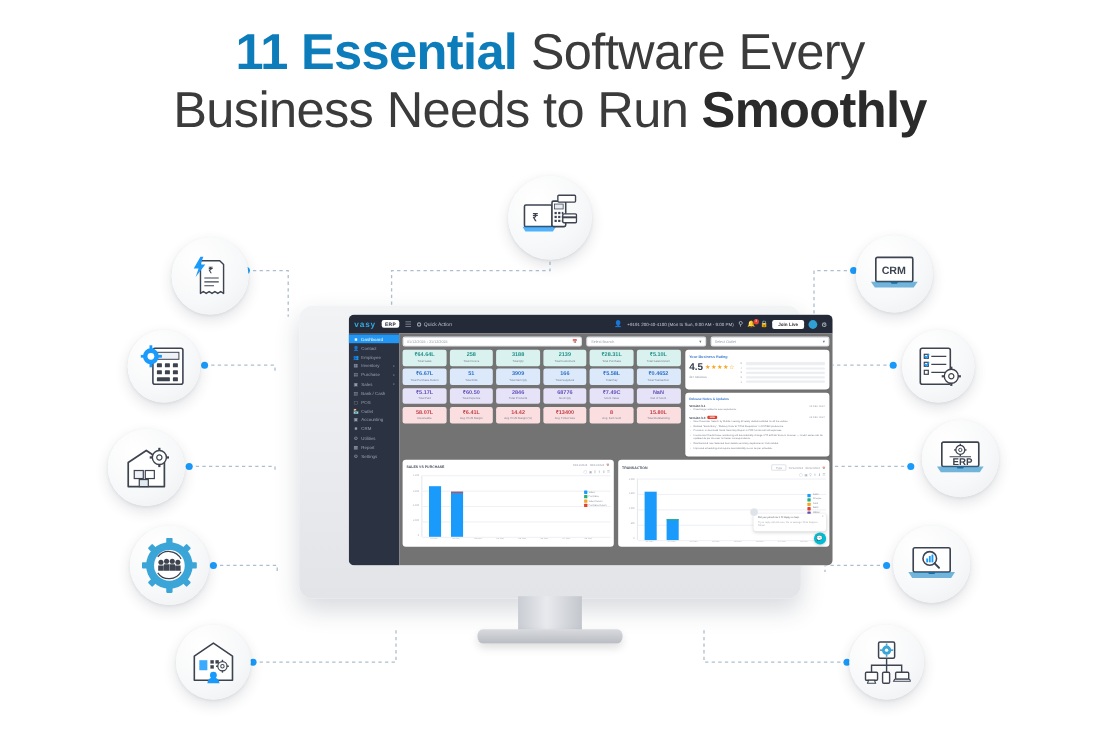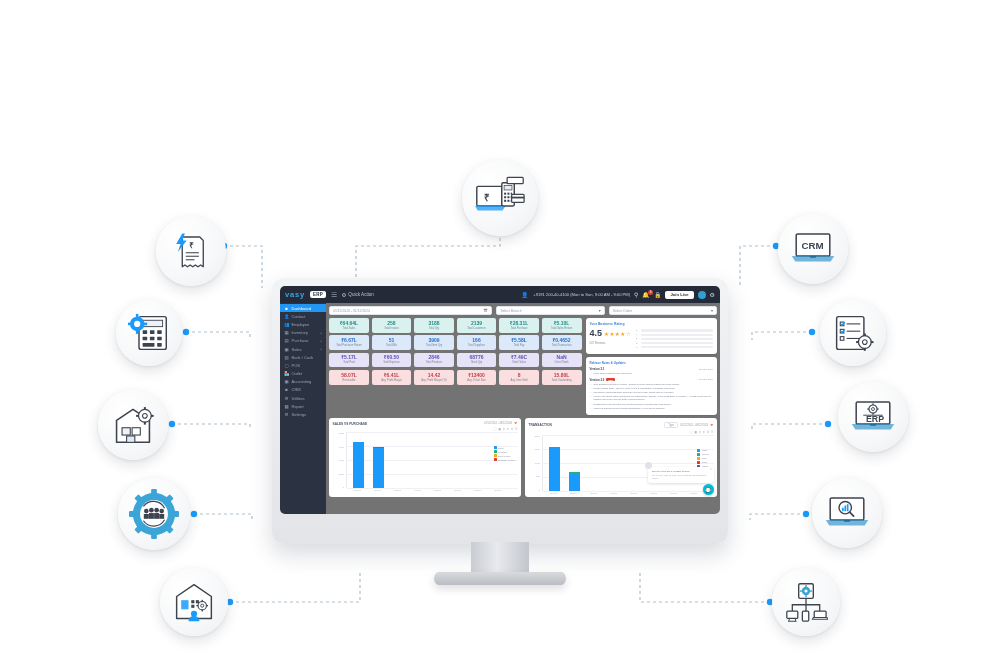--- a/index.html
+++ b/index.html
@@ -25,21 +25,21 @@
   .monitor { position: absolute; left: 272px; top: 278px; width: 456px; height: 290px; }
   .bezel {
     position: absolute; left: 0; top: 0; width: 456px; height: 266px;
     background: linear-gradient(180deg,#f2f3f5 0%, #e2e4e8 100%);
     border-radius: 12px;
     box-shadow: 0 10px 22px rgba(40,50,70,0.18);
     padding: 8px 8px 30px 8px;
   }
   .screen {
     position: relative; width: 100%; height: 228px;
-    background: #f4f5f8; border-radius: 5px; overflow: hidden;
+    background: #f4f5f8; border-radius: 5px; overflow: hidden; margin-left: 37px;
   }
   .stand-neck {
     position: absolute; left: 50%; transform: translateX(-50%); top: 264px;
     width: 58px; height: 32px;
     background: linear-gradient(90deg,#c9ccd2,#e8eaee 45%,#c3c6cc);
   }
   .stand-base {
     position: absolute; left: 50%; transform: translateX(-50%); top: 294px;
     width: 132px; height: 13px;
     background: linear-gradient(180deg,#d8dade,#b9bcc2);
@@ -184,20 +184,28 @@
   .crm-txt { font-size:11px; font-weight:600; fill:#3d4450; font-family:"Liberation Sans", sans-serif; }
   .erp-txt { font-size:10px; font-weight:700; fill:#3d4450; font-family:"Liberation Sans", sans-serif; }
 
   .connector { position:absolute; }
 </style>
 </head>
 <body>
 
 <div id="stage">
 
+  <div class="title-wrap">
+    <div class="title-line">
+      <span class="t-accent">11 Essential</span><span class="t-reg"> Software Every</span>
+    </div>
+    <div class="title-line">
+      <span class="t-reg">Business Needs to Run </span><span class="t-bold">Smoothly</span>
+    </div>
+  </div>
 
   <svg class="connector" style="left:0;top:0;width:1000px;height:665px;">
     <g stroke="#9fb4c6" stroke-width="1.2" stroke-dasharray="3,3" fill="none" opacity="0.85">
       <path d="M224 246 L262 246 L262 288"></path>
       <path d="M500 226 L500 246 L356 246 L356 284"></path>
       <path d="M776 246 L740 246 L740 288"></path>
       <path d="M186 332 L250 332 L250 340"></path>
       <path d="M812 332 L752 332 L752 340"></path>
       <path d="M172 424 L250 424 L250 430"></path>
       <path d="M828 424 L752 424 L752 430"></path>

